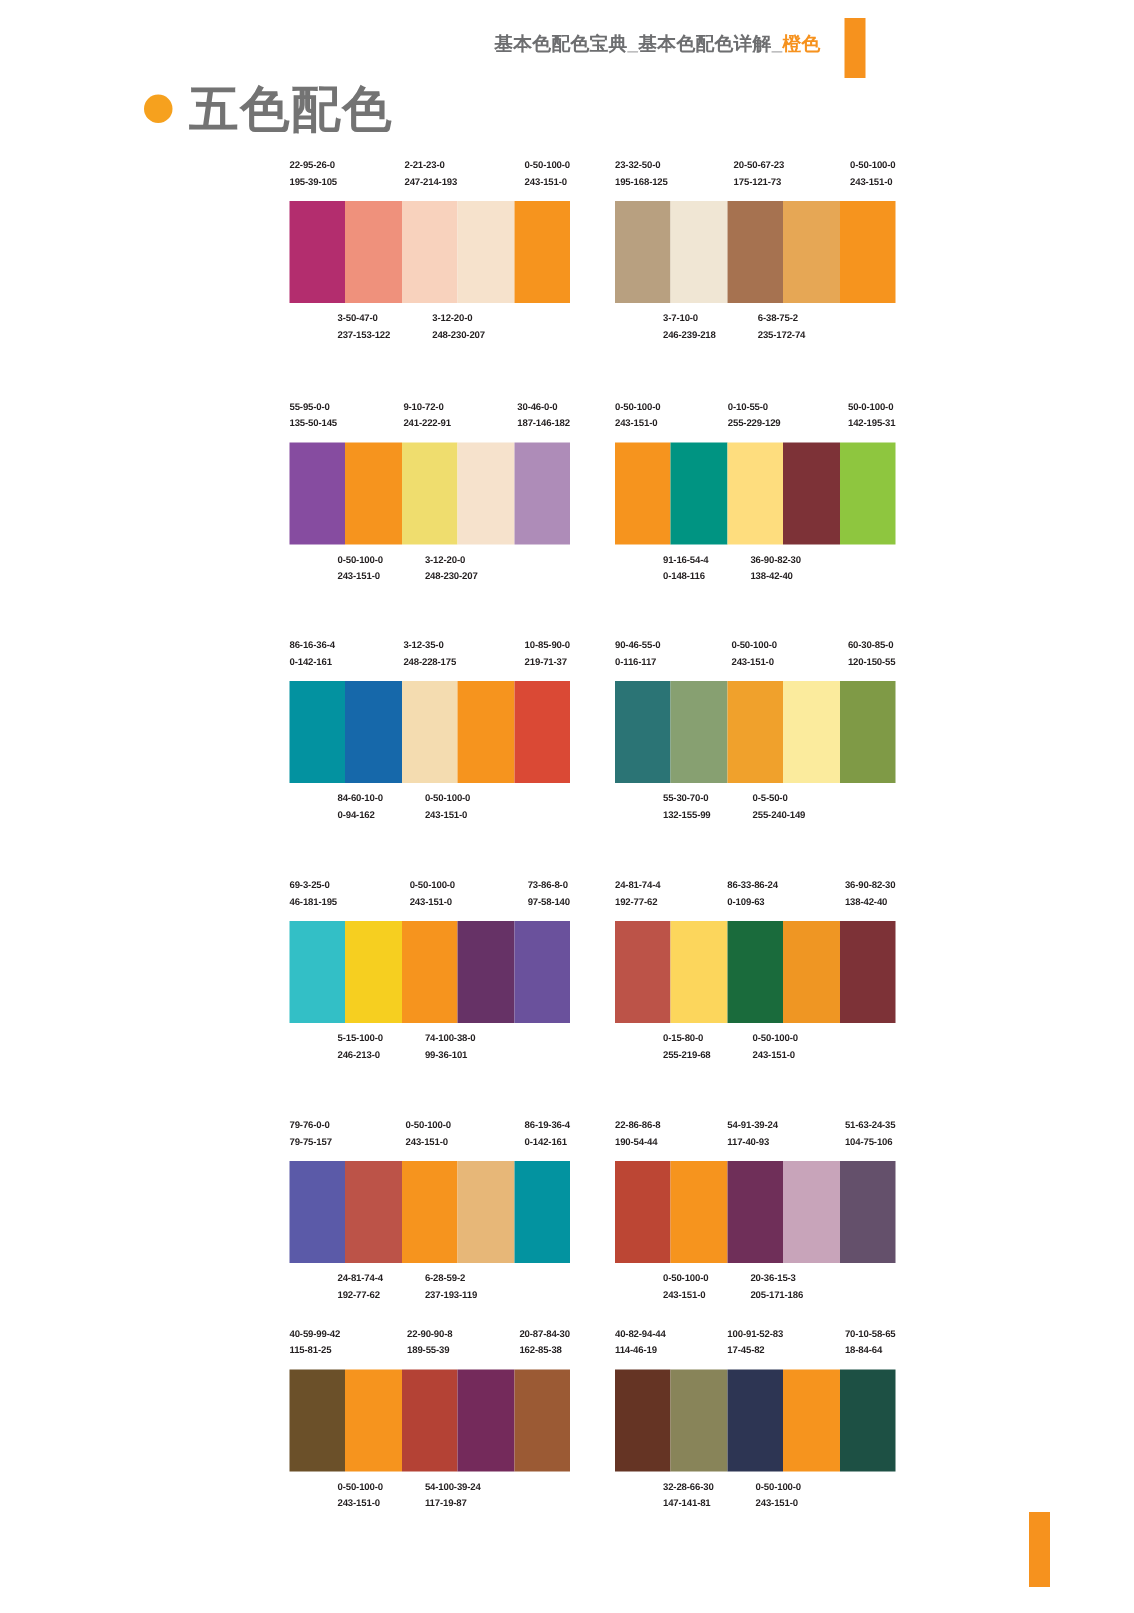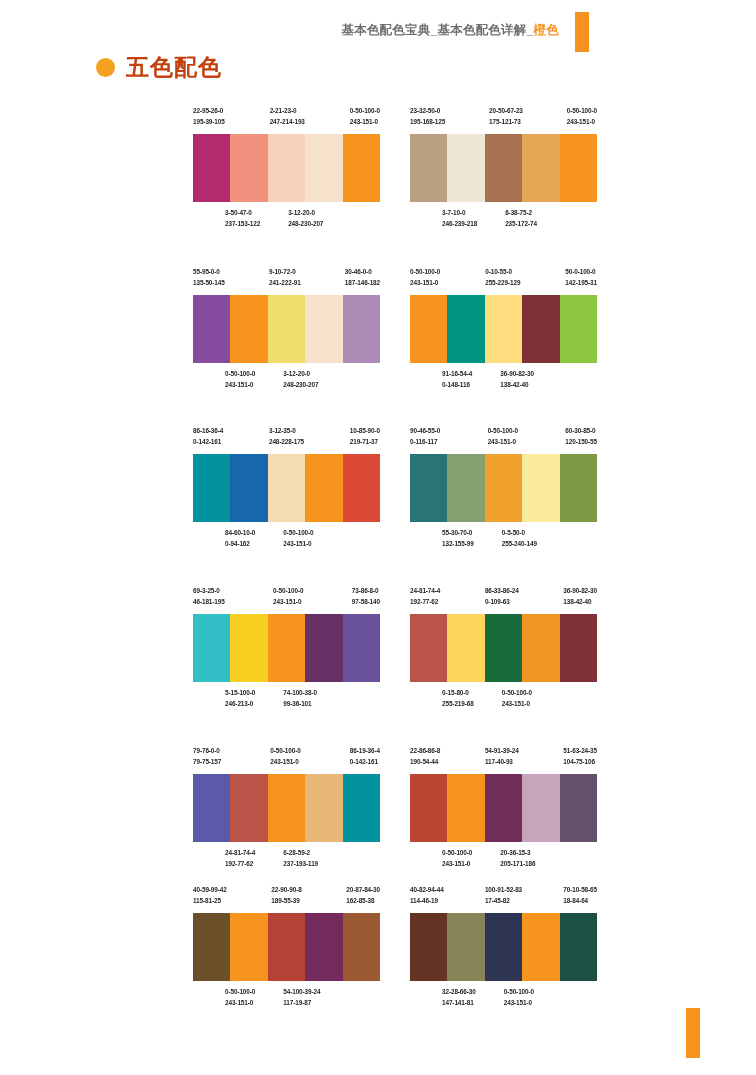--- a/index.html
+++ b/index.html
@@ -11,21 +11,21 @@
     width: 756px;
     height: 1075px;
     position: relative;
     font-family: "Liberation Sans", "DejaVu Sans", sans-serif;
     overflow: hidden;
   }
 
   
   .header {
     position: absolute;
-    top: 0; left: 12px;
+    top: 0; left: 0;
     width: 633px;
     height: 50px;
   }
   .header-title {
     position: absolute;
     right: 86px;
     top: 30px;
     transform: translateY(-50%);
     font-size: 12.5px;
     font-weight: bold;
@@ -63,23 +63,23 @@
     gap: 11px;
   }
   .title-dot {
     width: 19px;
     height: 19px;
     border-radius: 50%;
     background: #f6a11e;
     flex: 0 0 auto;
   }
   .page-title {
-    font-size: 23px;
+    font-size: 33px;
     font-weight: bold;
-    color: #c2410c;
+    color: #737373;
     letter-spacing: 1px;
     line-height: 1;
     white-space: nowrap;
   }
 
   
   .sheet {
     position: absolute;
     left: 0;
     top: 0;

